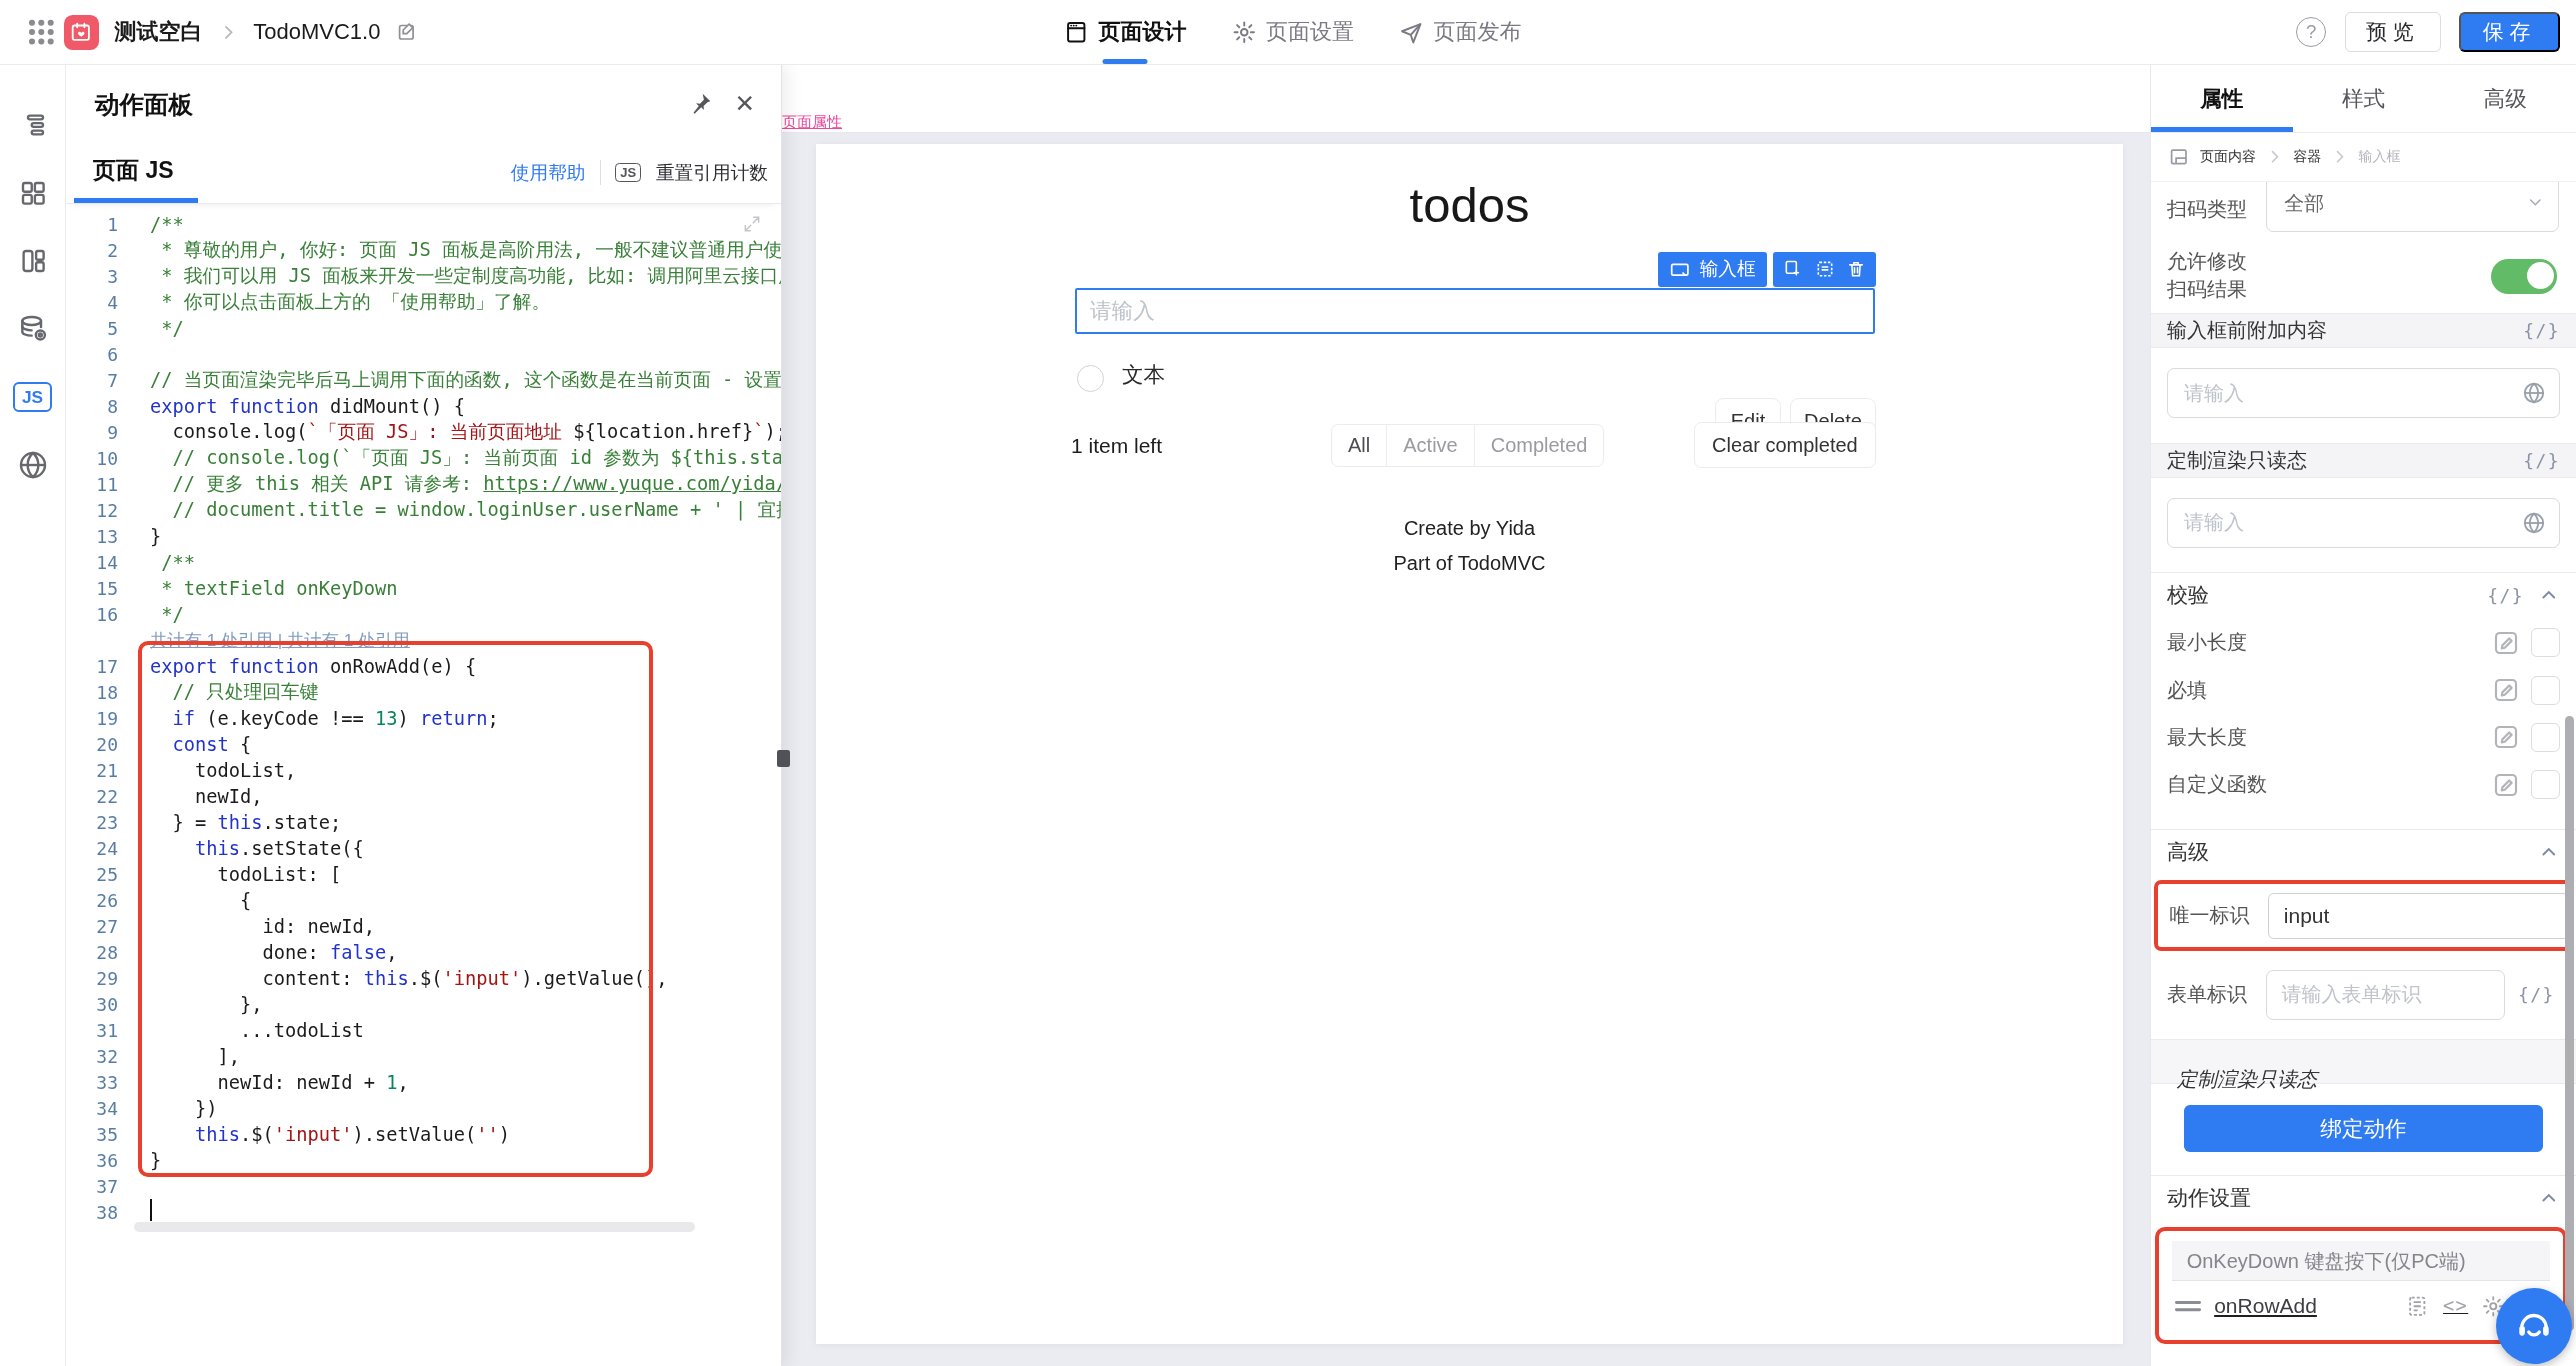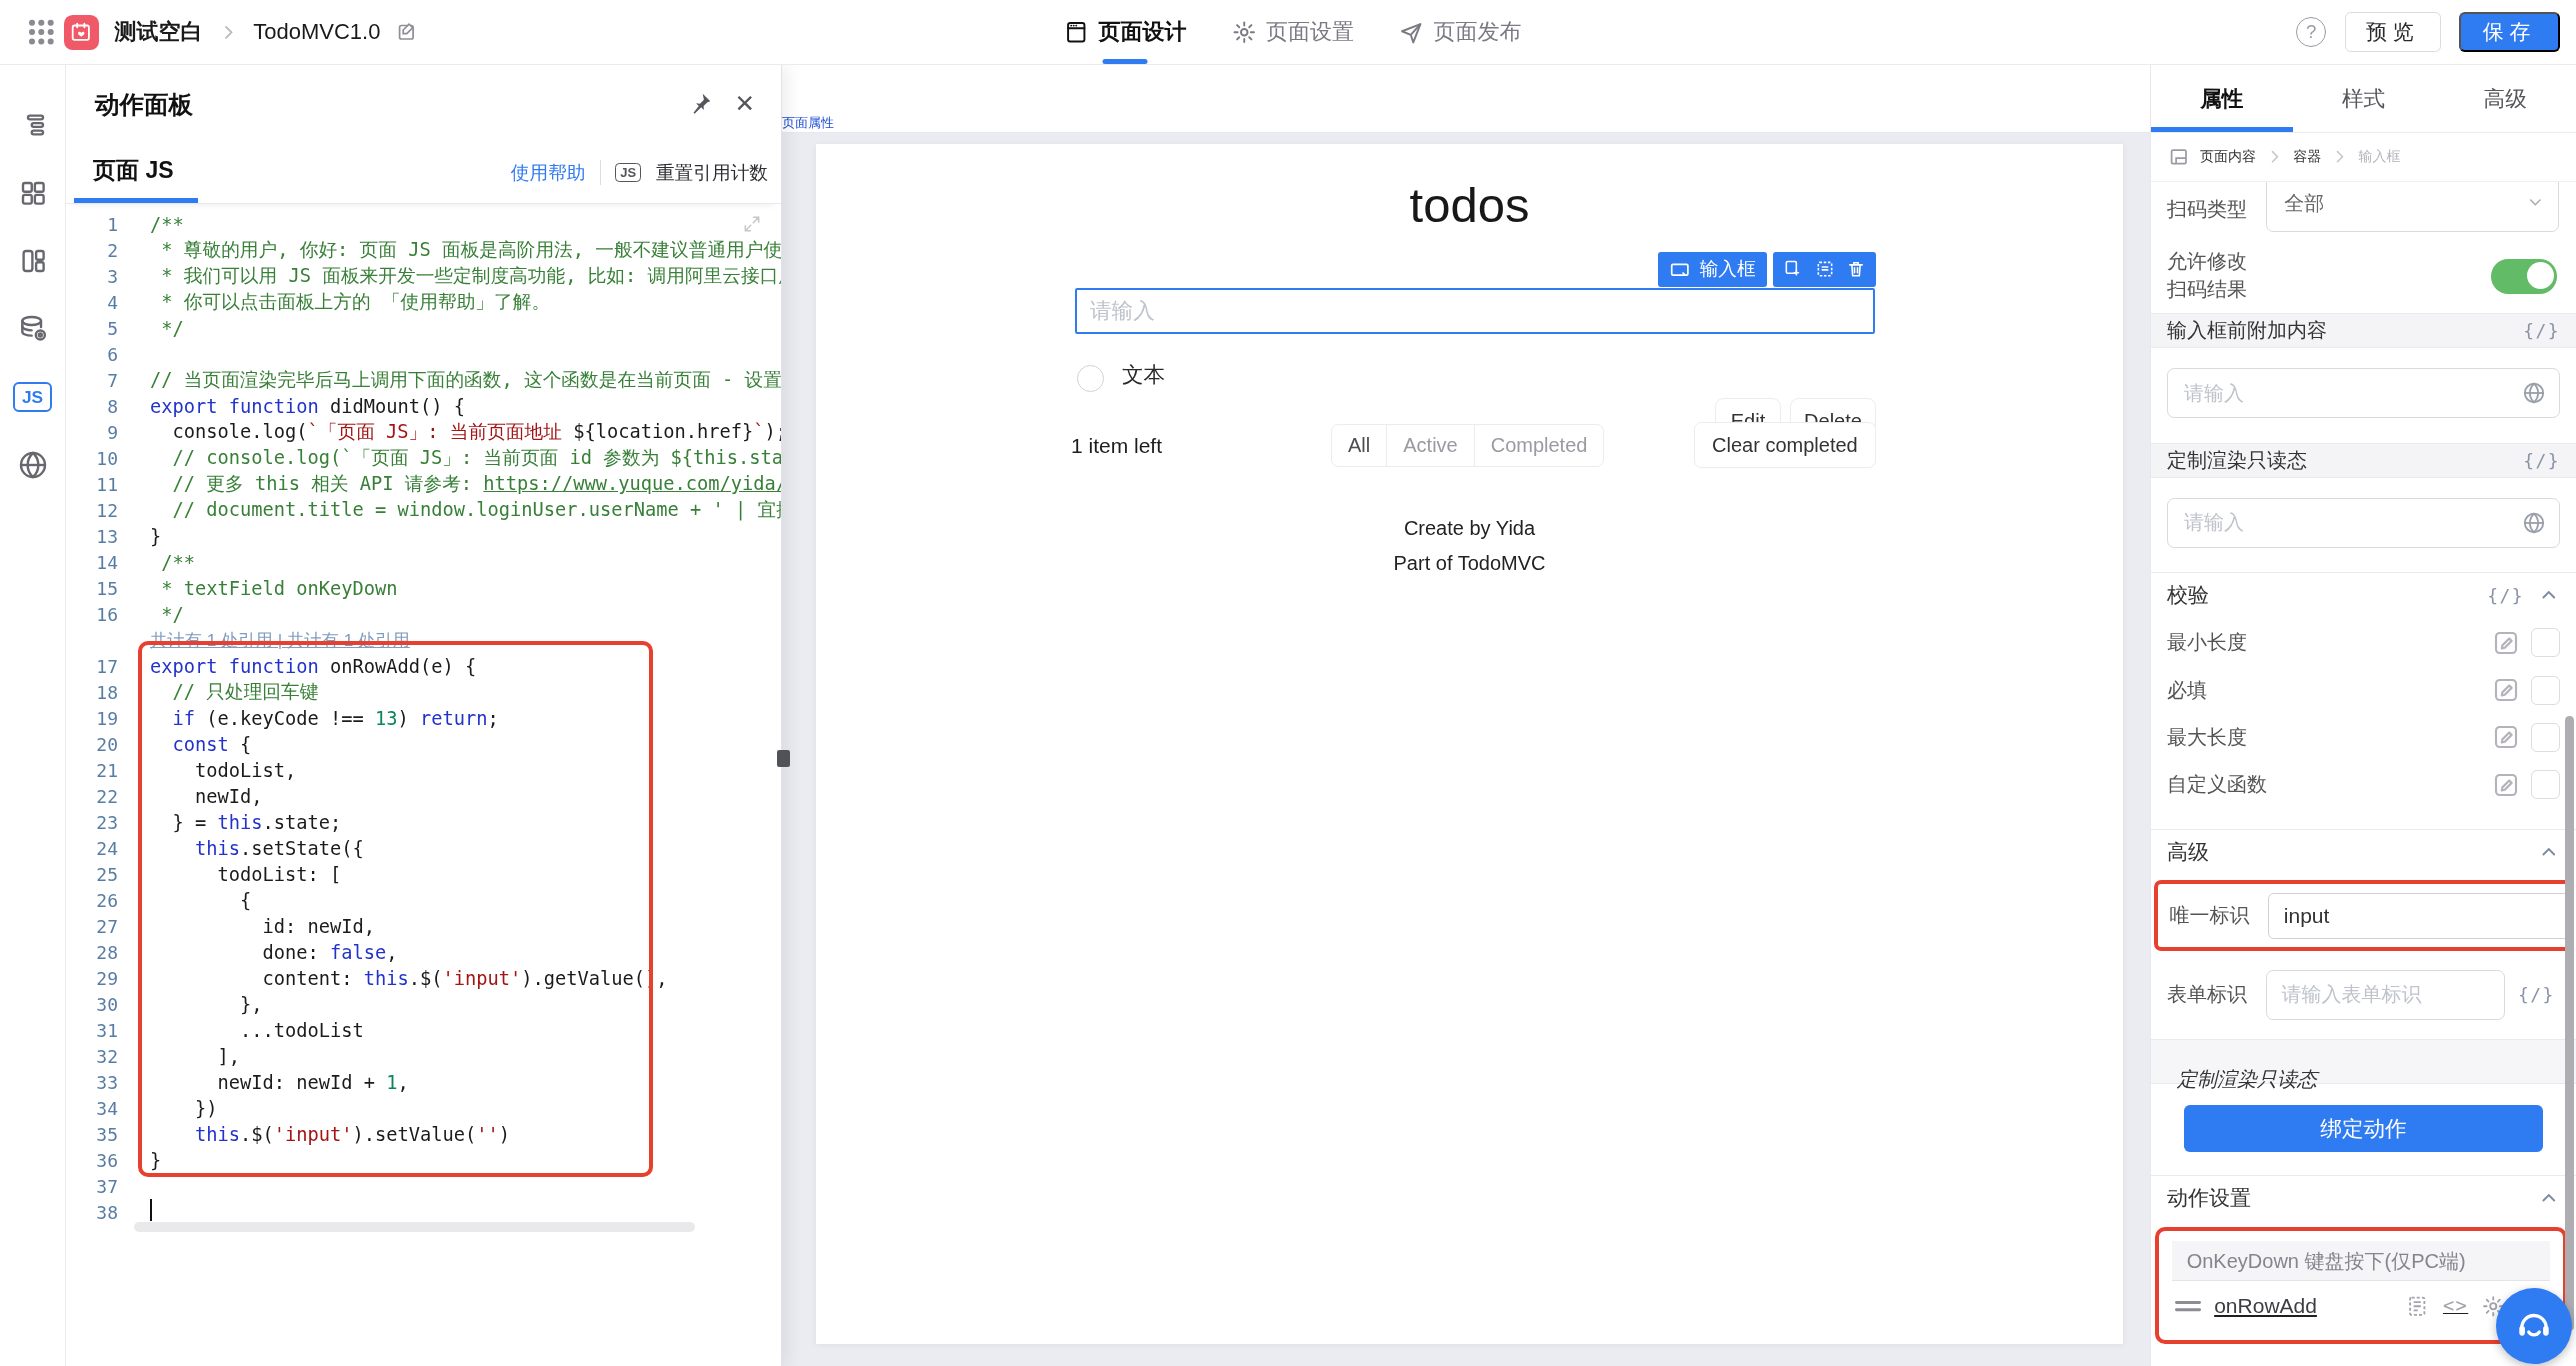--- a/index.html
+++ b/index.html
@@ -69,21 +69,21 @@
   
   .rsz { position:absolute; left:777px; top:685px; width:13px; height:17.3px; background:#515158; border-radius:2.2px; z-index:7; }
 
   
   .canvas-col { flex:1; display:flex; flex-direction:column; min-width:0; }
   .ct { height:68px; background:#fff; border-bottom:0.7px solid #e8e8ec; display:flex; align-items:flex-start; justify-content:flex-end; gap:34px; padding-right:40px; color:#7b7b84;flex-direction:column; }
   .ct-lang { display:flex; align-items:center; gap:10px; font-size:20px; color:#55555c; margin-right:7.2px; }
   .ct-btn { width:52px; height:46px; border-radius:5.8px; display:flex; align-items:center; justify-content:center; color:#6e6e77; }
   .ct-btn.active { background:#ededf1; color:#55555c; }
   .ct-div { width:0.7px; height:32px; background:#e3e3e8; }
-  .ct-props { font-size:13px; color:#1d4ed8; }
+  .ct-props { font-size:15px; color:#ec4899;text-decoration:underline; }
 
   .canvas-bg { flex:1; background:#ebecf1; position:relative; }
   .card { position:absolute; left:34px; right:27px; top:10.8px; bottom:23px; background:#fff; box-shadow:0 1.4px 7.2px rgba(0,0,0,.06); }
   .todos-title { position:absolute; top:33px; left:0; right:0; text-align:center; font-size:49px; color:#181818; }
   .sel-chips { position:absolute; top:108px; right:247px; display:flex; gap:5.8px; height:35px; }
   .chip { background:var(--accent); border-radius:2.9px; color:#fff; display:flex; align-items:center; gap:8.6px; padding:0 11.5px; font-size:18.7px; }
   .chip.icons { gap:11.5px; padding:0 10px; }
   .todo-input { position:absolute; left:259px; top:144px; width:800px; height:46px; border:2.2px solid var(--accent); border-radius:2.2px; font-size:21.6px; padding:0 13px; color:#333; outline:none; font-family:"Liberation Sans",sans-serif; }
   .todo-input::placeholder { color:#bfc3cc; }
   .item-row { position:absolute; left:259px; right:247px; top:210px; height:49px; }

